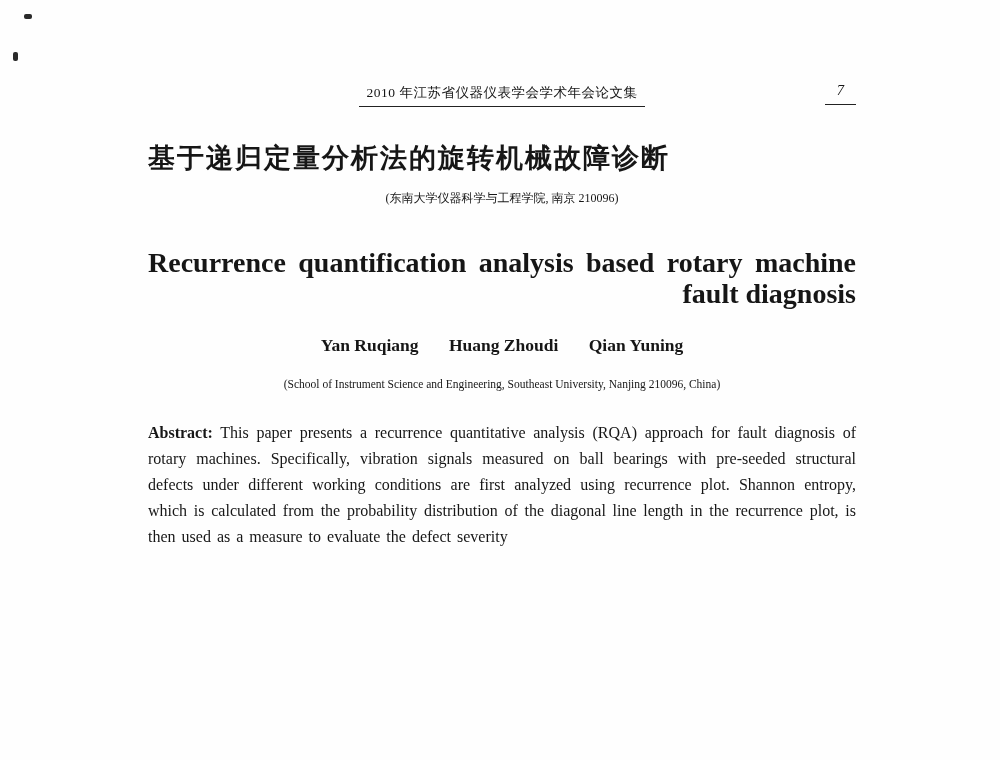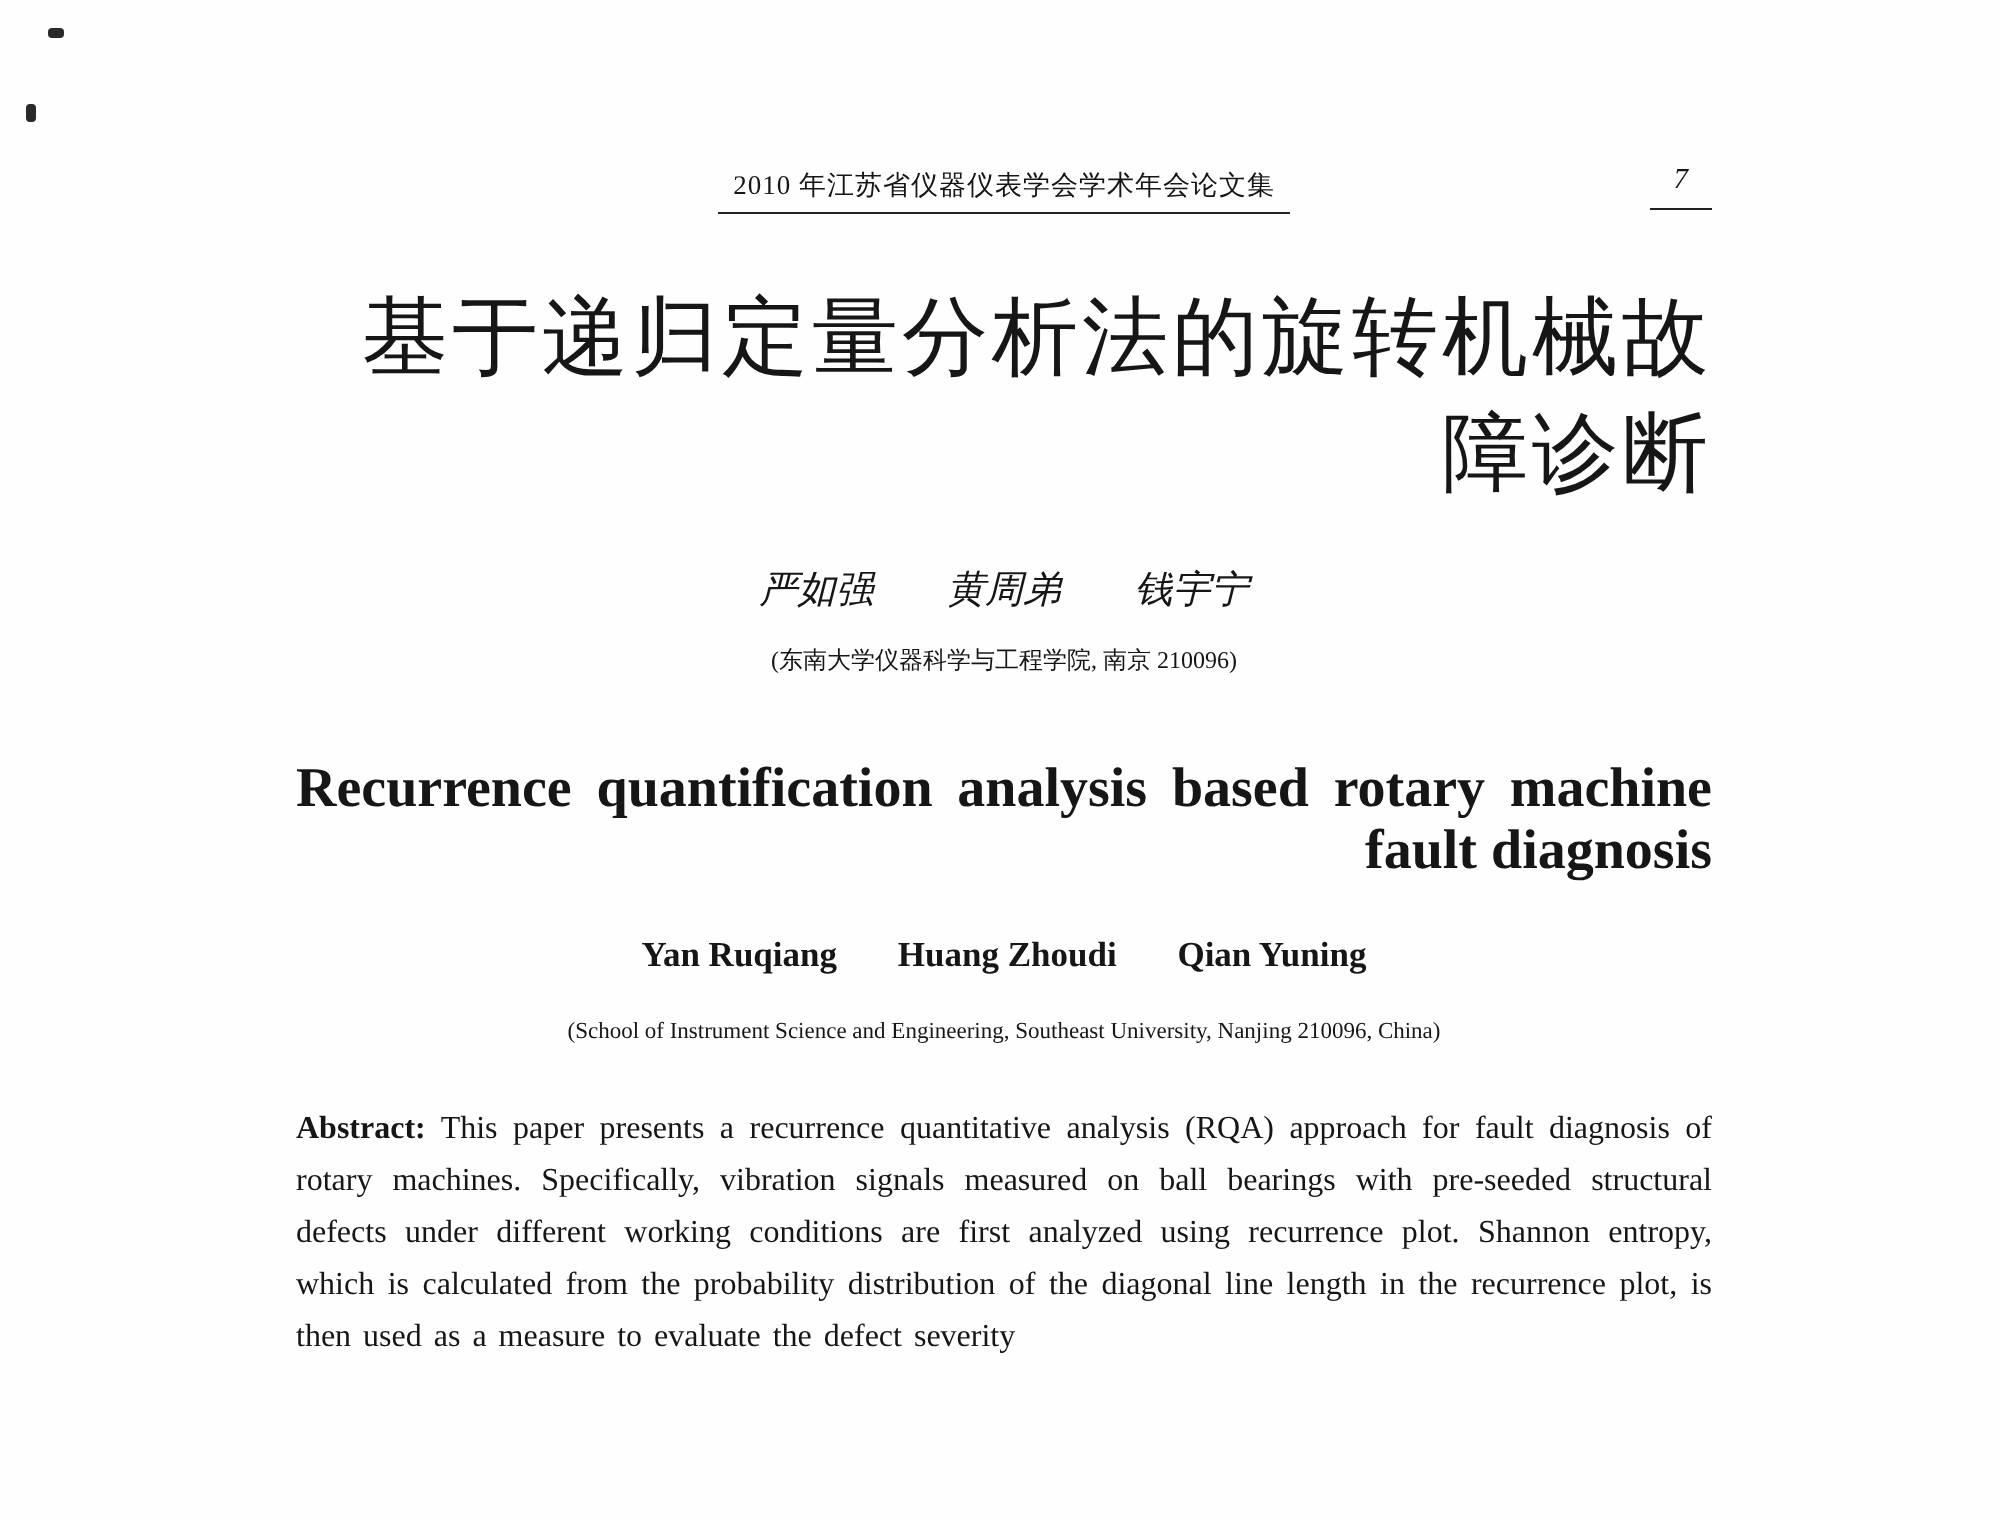--- a/index.html
+++ b/index.html
@@ -46,23 +46,23 @@
     right: 0;
     top: -2px;
     padding: 0 12px 5px 12px;
     font-size: 14.5px;
     font-style: italic;
     border-bottom: 1.5px solid #222;
   }
   
   .cn-title {
     margin-top: 32px;
-    text-align: right;
-    font-size: 43px;
-    font-weight: 400;
+    text-align: left;
+    font-size: 27px;
+    font-weight: 700;
     letter-spacing: 2px;
   }
   .cn-authors {
     margin-top: 26px;
     text-align: center;
     font-size: 19px;
   }
   .cn-authors .author { margin: 0 16px; font-style: italic; }
   .cn-affiliation {
     margin-top: 14px;
@@ -121,25 +121,20 @@
 
   <div class="content">
 
     <div class="header">
       <span class="header-title">2010 年江苏省仪器仪表学会学术年会论文集</span>
       <span class="page-number">7</span>
     </div>
 
     <h1 class="cn-title">基于递归定量分析法的旋转机械故障诊断</h1>
 
-    <div class="cn-authors">
-      <span class="author">严如强</span>
-      <span class="author">黄周弟</span>
-      <span class="author">钱宇宁</span>
-    </div>
 
     <div class="cn-affiliation">(东南大学仪器科学与工程学院, 南京 210096)</div>
 
 
 
     <div class="en-title">
       <div class="line-justified">Recurrence quantification analysis based rotary machine</div>
       <div class="line-left">fault diagnosis</div>
     </div>
 

